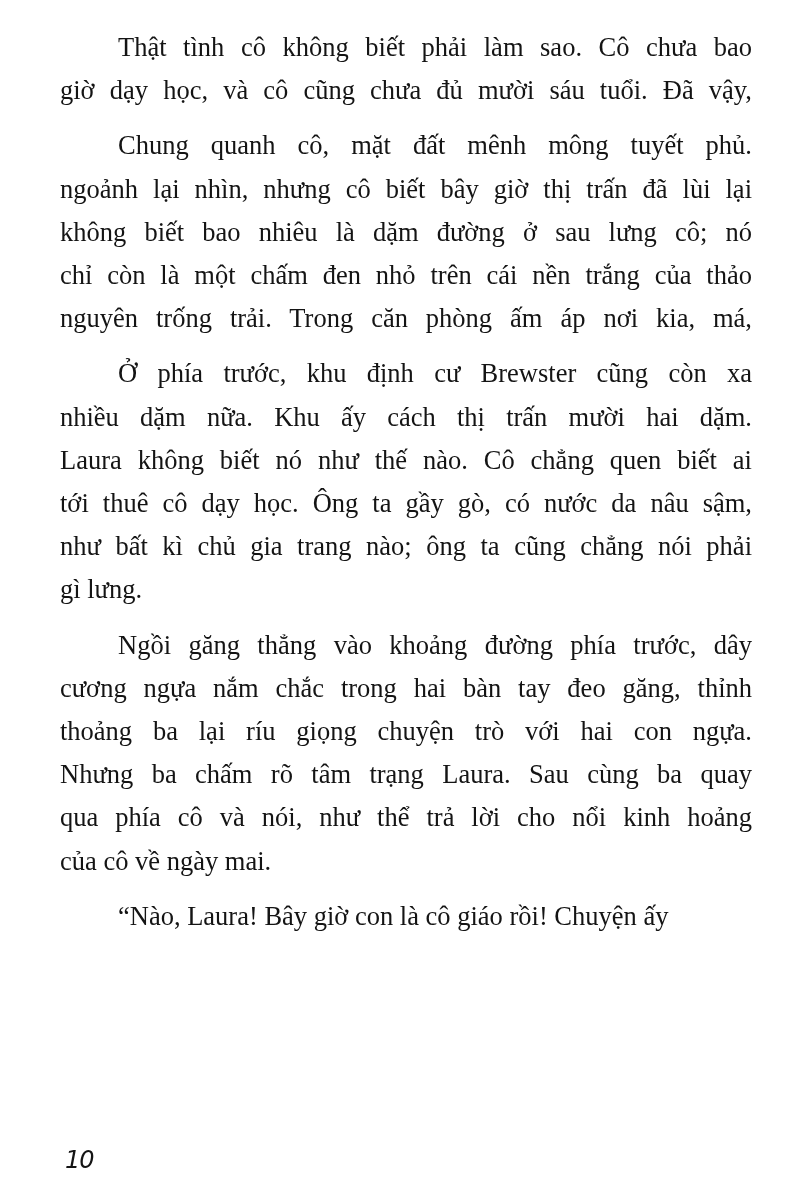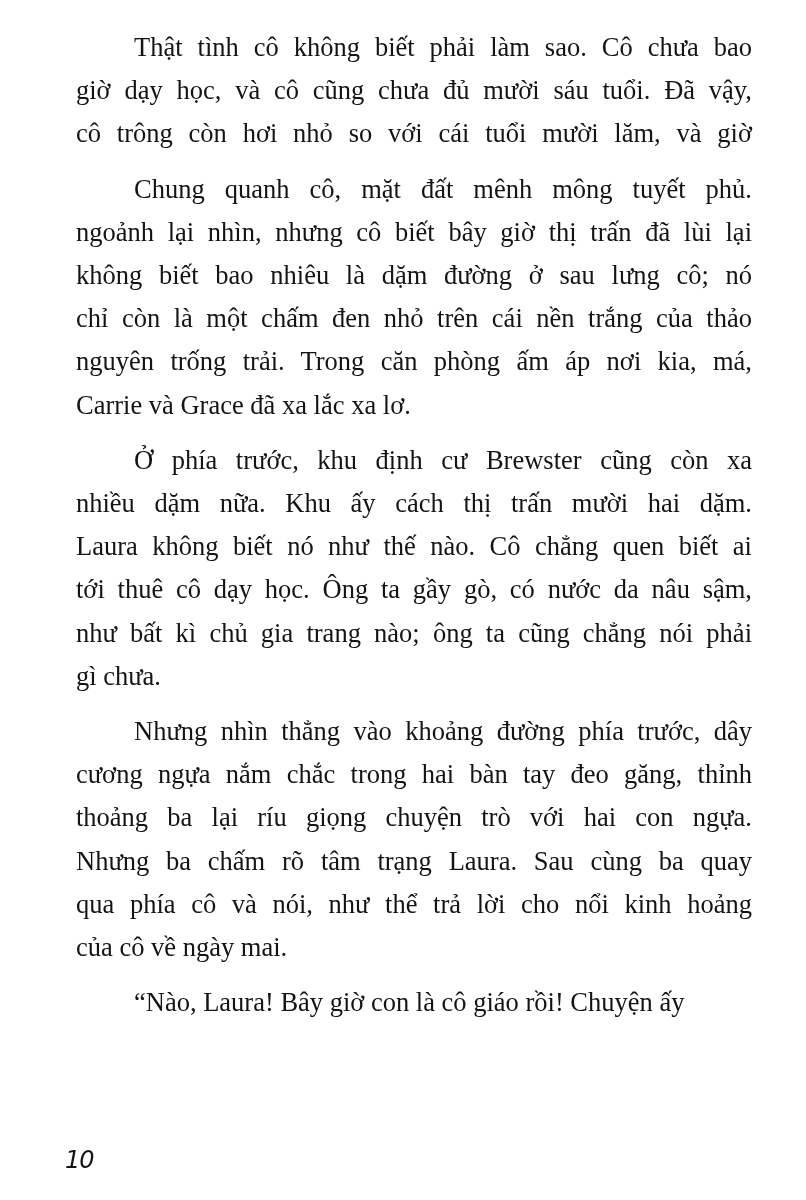--- a/index.html
+++ b/index.html
@@ -2,57 +2,55 @@
 <html><head>
 <meta charset="utf-8">
 <style>
   html, body { margin: 0; padding: 0; background: #ffffff; }
   body { width: 806px; height: 1200px; position: relative; overflow: hidden; }
   .page {
     position: absolute; left: 60px; top: 26px; width: 692px;
     font-family: "Liberation Serif", "DejaVu Serif", serif;
     font-size: 26.5px; line-height: 43.2px; color: #141414;
   }
-  .para { margin: 0 0 12px 16px; text-align: justify; text-align-last: left; }
+  .para { margin: 0 0 12px 0; text-align: justify; text-align-last: left; }
   .line { display: block; white-space: nowrap; text-align: justify; text-align-last: justify; }
   .line.last { text-align-last: left; }
   .line.indent { padding-left: 58px; }
   .page-number {
     position: absolute; left: 65px; top: 1146px;
     font-family: "DejaVu Sans", sans-serif; font-style: italic;
     font-size: 24px; color: #141414; letter-spacing: -1px;
   }
 </style>
 </head>
 <body>
 
 <div class="page">
   <div class="para">
     <span class="line indent">Thật tình cô không biết phải làm sao. Cô chưa bao</span>
     <span class="line">giờ dạy học, và cô cũng chưa đủ mười sáu tuổi. Đã vậy,</span>
-    <span class="line">cô trông còn hơi nhỏ so với cái tuổi mười lăm, và giờ</span>
   </div>
   <div class="para">
     <span class="line indent">Chung quanh cô, mặt đất mênh mông tuyết phủ.</span>
     <span class="line">ngoảnh lại nhìn, nhưng cô biết bây giờ thị trấn đã lùi lại</span>
     <span class="line">không biết bao nhiêu là dặm đường ở sau lưng cô; nó</span>
     <span class="line">chỉ còn là một chấm đen nhỏ trên cái nền trắng của thảo</span>
     <span class="line">nguyên trống trải. Trong căn phòng ấm áp nơi kia, má,</span>
-    <span class="line last">Carrie và Grace đã xa lắc xa lơ.</span>
   </div>
   <div class="para">
     <span class="line indent">Ở phía trước, khu định cư Brewster cũng còn xa</span>
     <span class="line">nhiều dặm nữa. Khu ấy cách thị trấn mười hai dặm.</span>
     <span class="line">Laura không biết nó như thế nào. Cô chẳng quen biết ai</span>
     <span class="line">tới thuê cô dạy học. Ông ta gầy gò, có nước da nâu sậm,</span>
     <span class="line">như bất kì chủ gia trang nào; ông ta cũng chẳng nói phải</span>
-    <span class="line last">gì chưa.</span>
+    <span class="line last">gì lưng.</span>
   </div>
   <div class="para">
-    <span class="line indent">Nhưng nhìn thẳng vào khoảng đường phía trước, dây</span>
+    <span class="line indent">Ngồi găng thẳng vào khoảng đường phía trước, dây</span>
     <span class="line">cương ngựa nắm chắc trong hai bàn tay đeo găng, thỉnh</span>
     <span class="line">thoảng ba lại ríu giọng chuyện trò với hai con ngựa.</span>
     <span class="line">Nhưng ba chấm rõ tâm trạng Laura. Sau cùng ba quay</span>
     <span class="line">qua phía cô và nói, như thể trả lời cho nổi kinh hoảng</span>
     <span class="line last">của cô về ngày mai.</span>
   </div>
   <div class="para">
     <span class="line indent last">“Nào, Laura! Bây giờ con là cô giáo rồi! Chuyện ấy</span>
   </div>
 </div>

